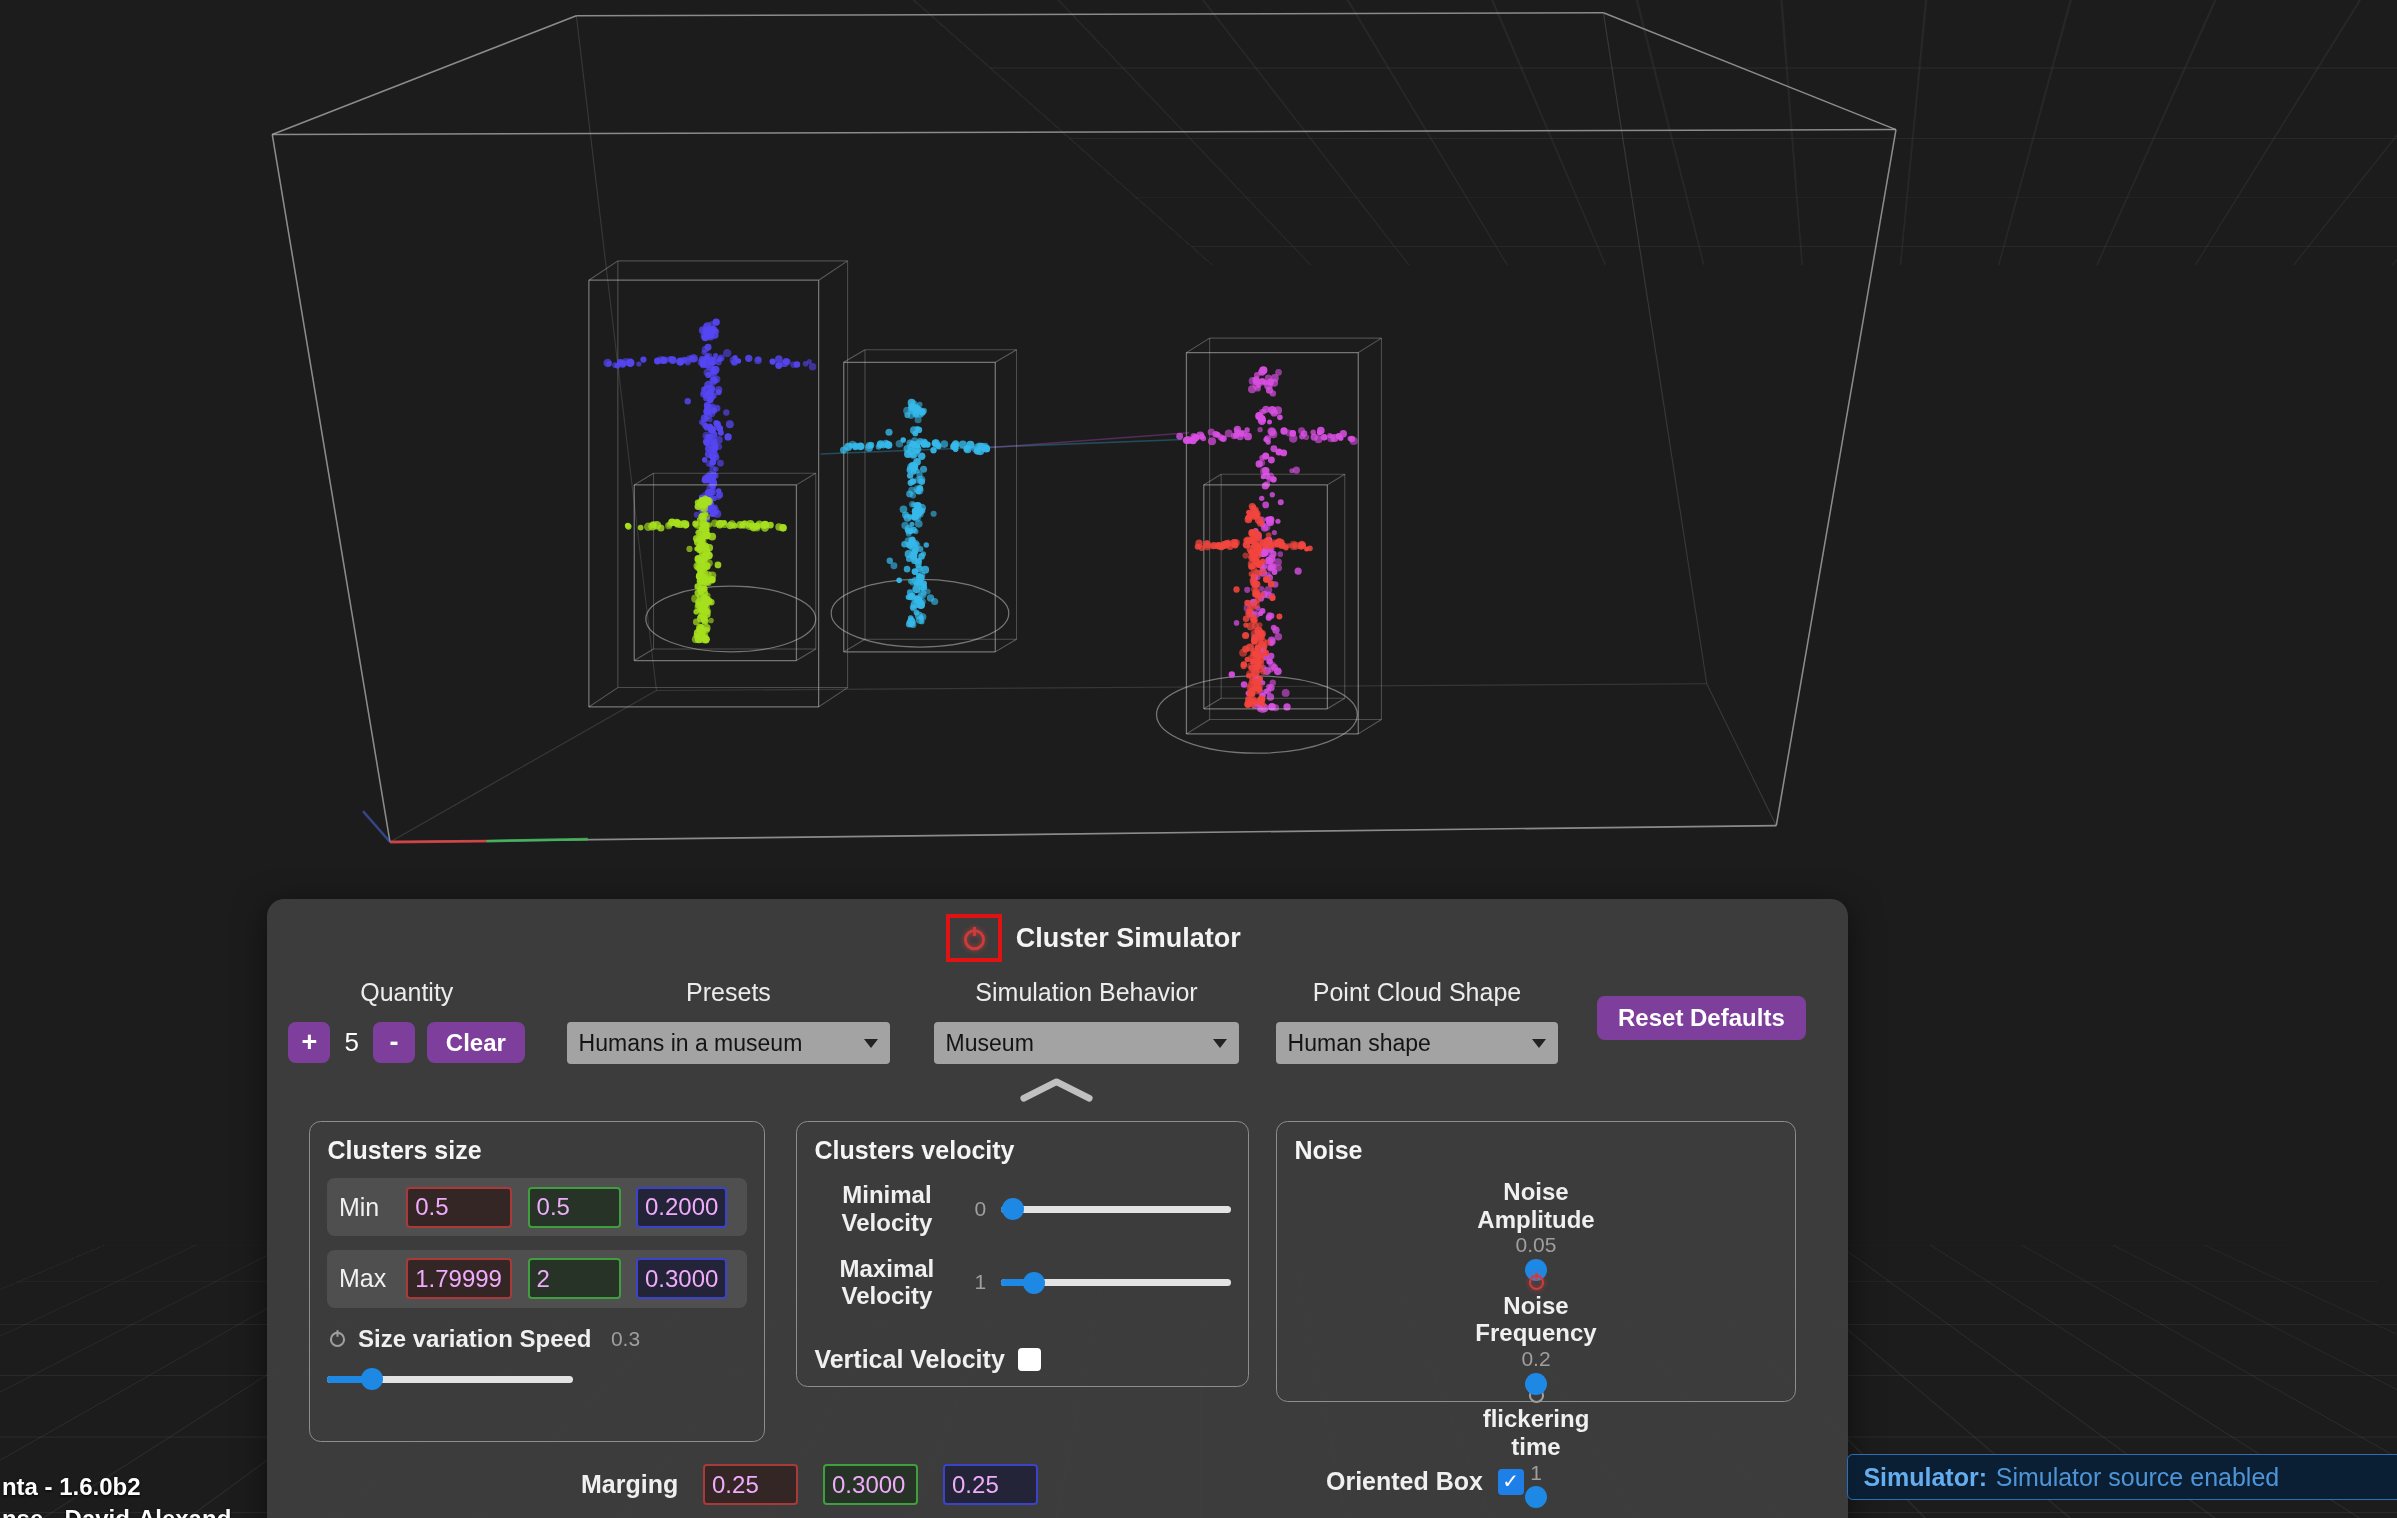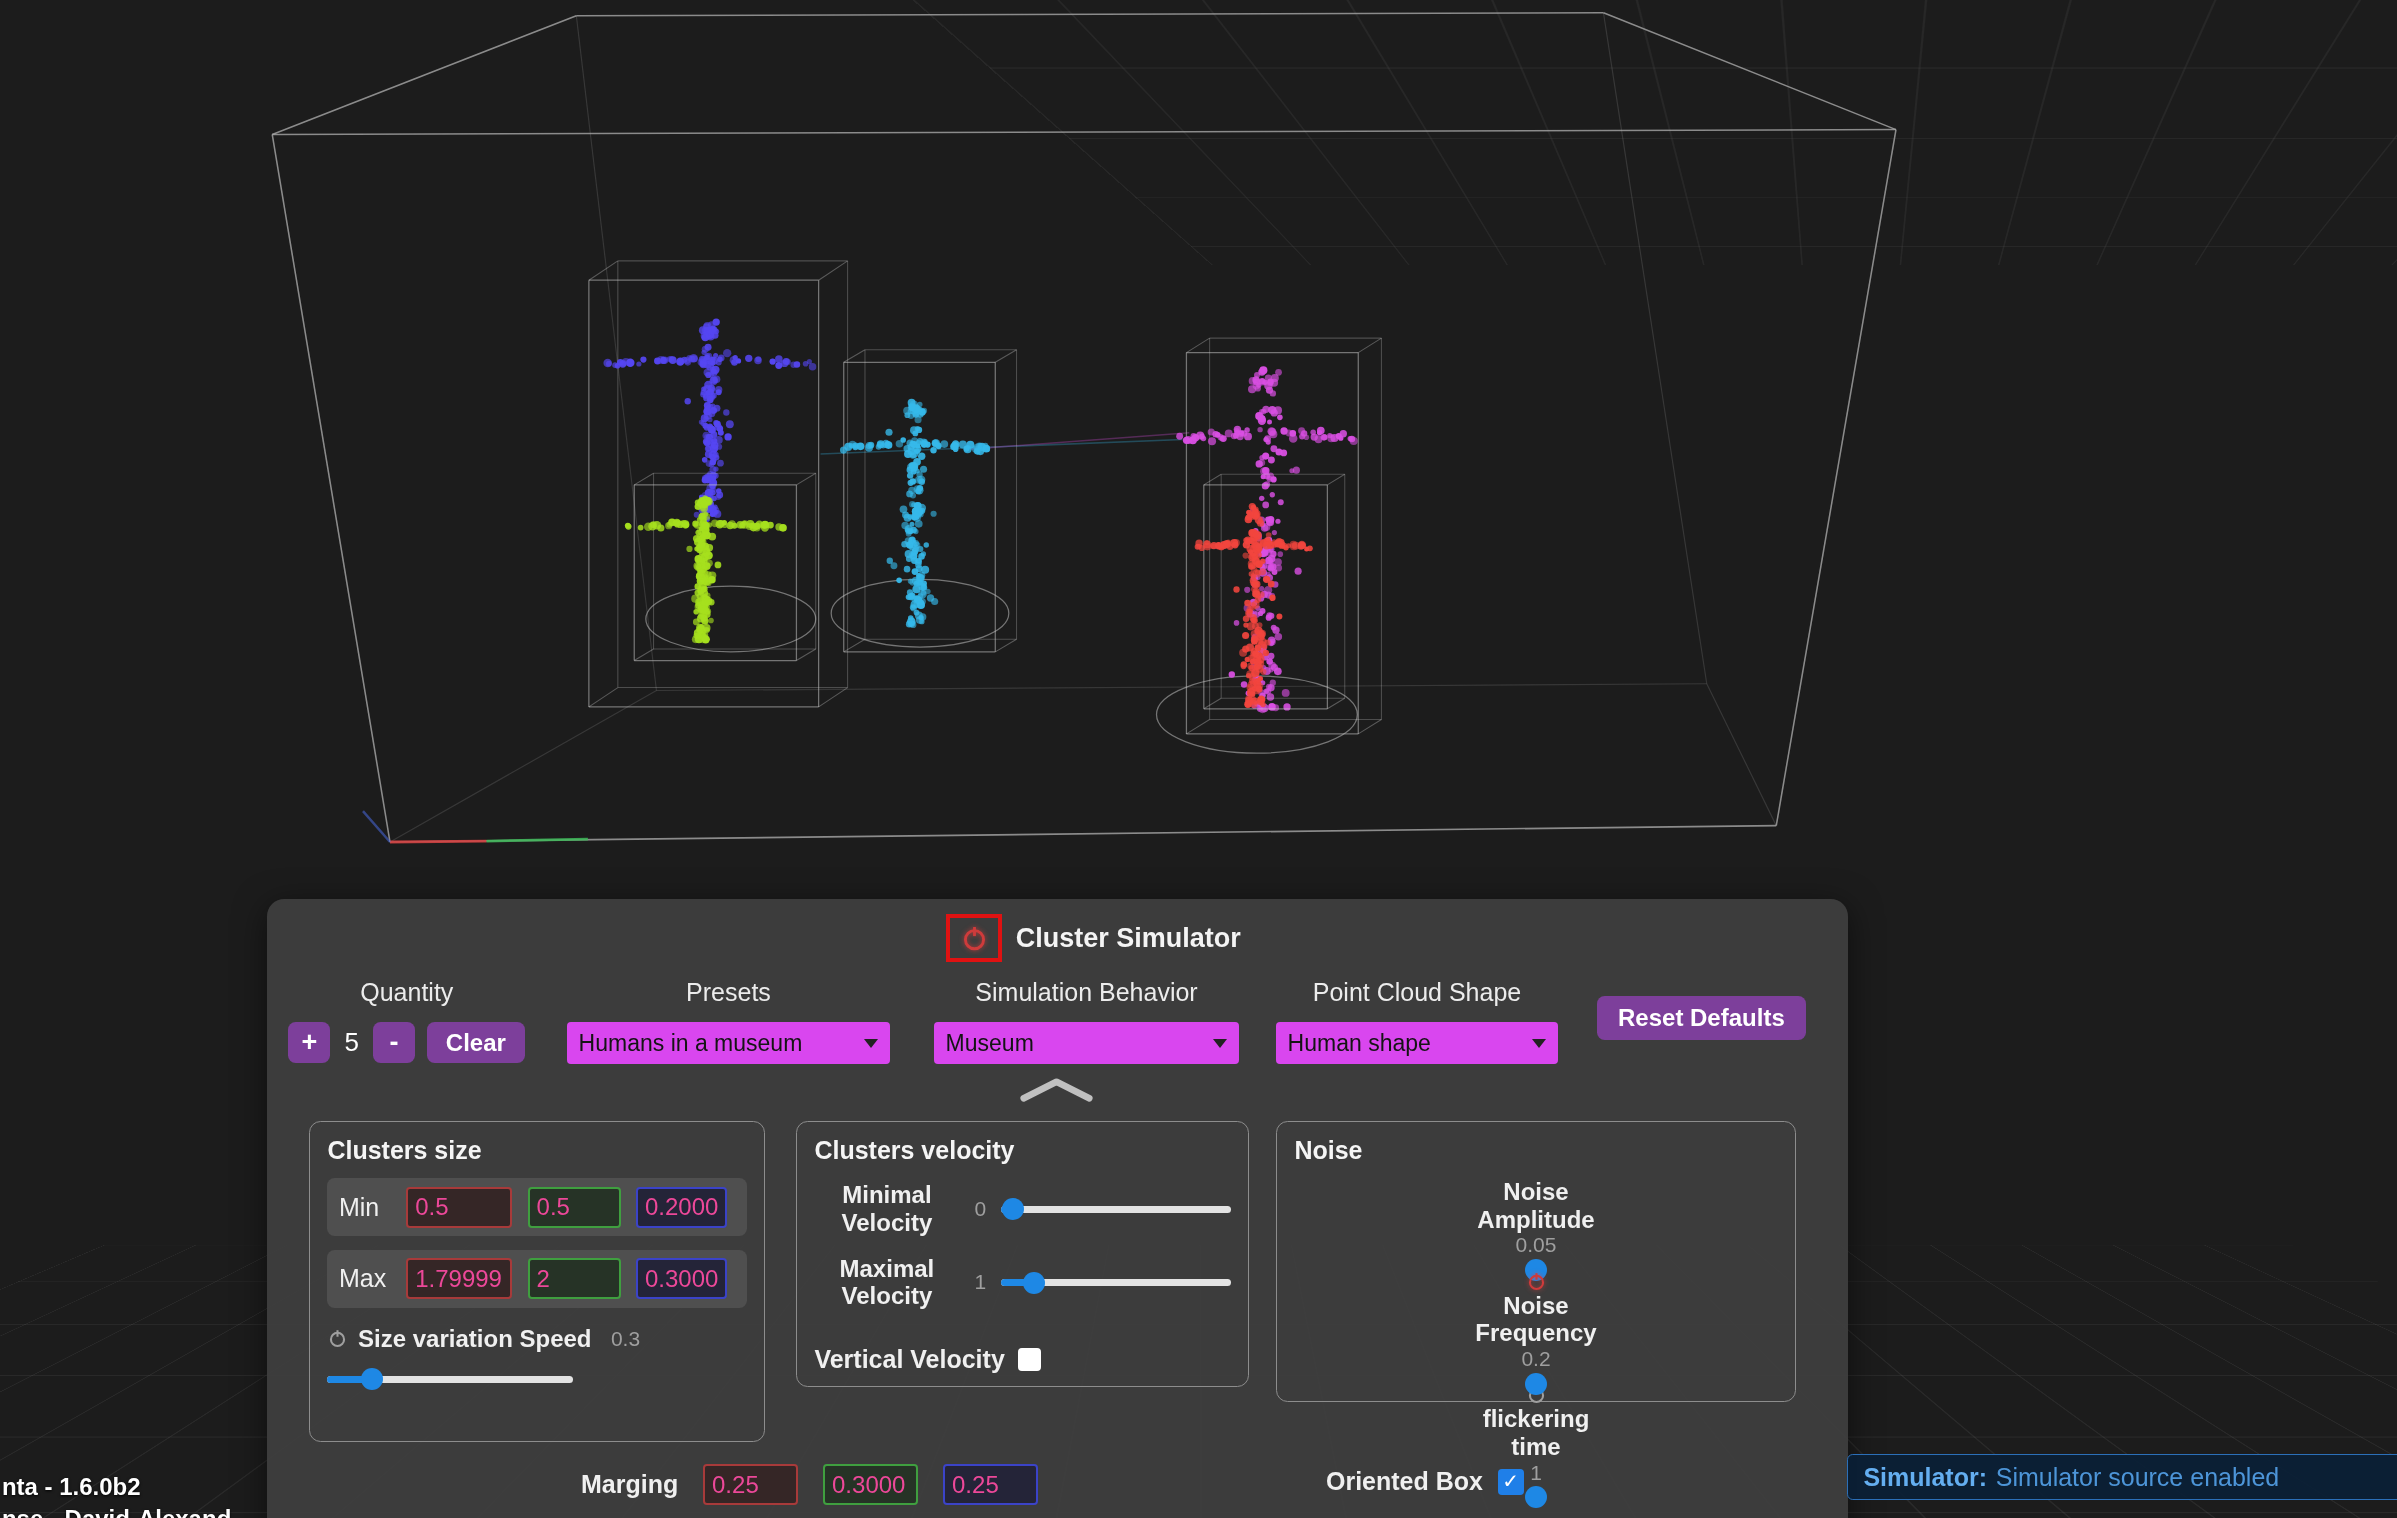--- a/index.html
+++ b/index.html
@@ -22,38 +22,38 @@
                     border:4.8px solid #e01212;box-sizing:border-box;}
   #panel-title{font-size:27px;font-weight:bold;color:#f4f4f4;}
 
   .col{position:absolute;top:79px;text-align:center;}
   .col-label{font-size:25px;color:#ececec;}
   .col-controls{margin-top:15.4px;display:flex;align-items:center;justify-content:center;gap:11.6px;}
   .btn{background:#7d3f9b;color:#fff;border:none;border-radius:7.7px;font-family:inherit;font-weight:bold;cursor:pointer;}
   .btn-sq{width:42px;height:41px;font-size:27px;line-height:1;}
   .btn-clear{height:41px;padding:0 19.3px;font-size:24px;}
   #qty-value{font-size:26px;color:#fff;min-width:19.3px;}
-  .select{position:relative;height:42px;background:#d946ef;border-radius:3.9px;color:#141414;font-size:23px;
+  .select{position:relative;height:42px;background:#a3a3a3;border-radius:3.9px;color:#141414;font-size:23px;
           display:flex;align-items:center;padding:0 41px 0 11.6px;box-sizing:border-box;cursor:pointer;text-align:left;}
   .sel-text{white-space:nowrap;overflow:hidden;}
   .caret{position:absolute;right:11.6px;top:50%;margin-top:-4.8px;width:0;height:0;
          border-left:7.7px solid transparent;border-right:7.7px solid transparent;border-top:9.7px solid #222;}
   #reset-btn{position:absolute;left:1330px;top:97px;height:44px;padding:0 21px;font-size:24px;}
   #chevron{position:absolute;left:751px;top:176px;cursor:pointer;}
 
   .subpanel{position:absolute;border:1.9px solid #8d8d8d;border-radius:11.6px;box-sizing:border-box;padding:13.5px 17.4px;}
   .subpanel h3{margin:0;font-size:25px;color:#f5f5f5;}
   #size-panel{left:42px;top:222px;width:456px;height:321px;}
   #vel-panel{left:529px;top:222px;width:453px;height:266px;}
   #noise-panel{left:1009px;top:222px;width:520px;height:281px;}
 
   .val-row{margin-top:13.5px;background:#4f4f4f;border-radius:7.7px;height:58px;display:flex;align-items:center;gap:15.4px;
            padding:0 11.6px;box-sizing:border-box;}
   .rlabel{font-size:25px;width:52px;color:#f0f0f0;}
-  .vinput{height:41px;background:#2e2a2e;border-radius:3.9px;color:#ec4899;font-size:24px;font-family:inherit;
+  .vinput{height:41px;background:#2e2a2e;border-radius:3.9px;color:#f0abfc;font-size:24px;font-family:inherit;
           padding:0 6.8px;box-sizing:border-box;outline:none;flex:none;white-space:nowrap;overflow:hidden;}
   .b-red{border:2.9px solid #a83a3a;background:#352626;}
   .b-green{border:2.9px solid #3f9f3f;background:#263326;}
   .b-blue{border:2.9px solid #3b43c8;background:#242438;}
   .w1{width:106px;}.w2{width:93px;}.w3{width:91px;}.wm{width:95px;}
 
   .svs-row{display:flex;align-items:center;gap:9.7px;margin-top:17.4px;}
   .svs-label{font-size:24px;font-weight:bold;}
   .small-val{font-size:21px;color:#9f9f9f;}
   .svs-slider{margin-top:13.5px;width:246px;}

